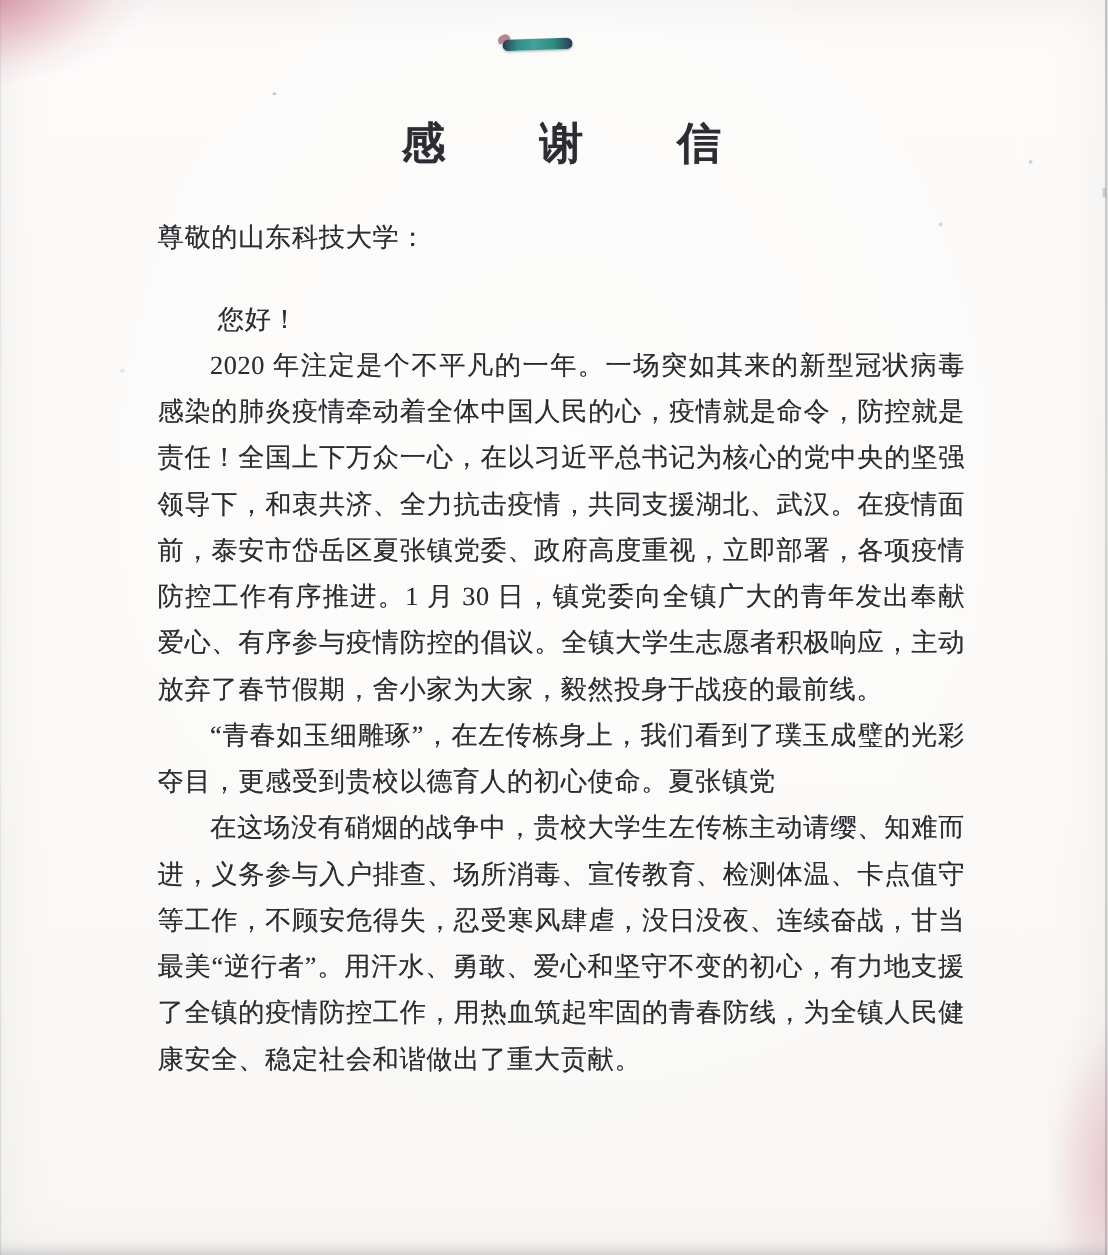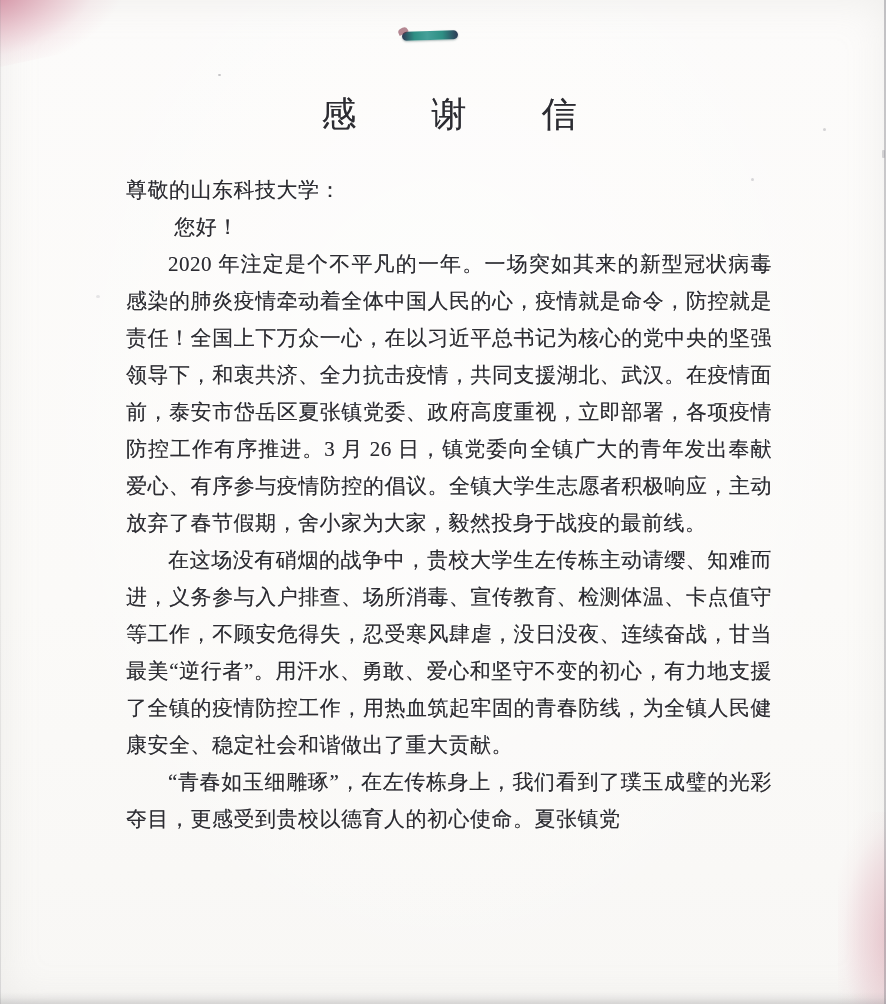--- a/index.html
+++ b/index.html
@@ -101,36 +101,36 @@
   .content {
     position: absolute;
     left: 126px; top: 94px;
     width: 646px;
     color: var(--ink, #2c2c32);
   }
   .title {
     margin: 0 0 36px 0;
     font-size: 35px;
     line-height: 42px;
-    font-weight: 400;
+    font-weight: 700;
     text-align: center;
     letter-spacing: 0.95em;
     padding-left: 0.95em;
     color: var(--ink, #2c2c32);
     text-shadow: 0 0 0.6px rgba(44,44,50,0.55);
   }
   .salutation, .greeting, .para {
     margin: 0;
     font-size: 21px;
     line-height: 37px;
     letter-spacing: 0.5px;
     text-align: justify;
     text-shadow: 0 0 0.5px rgba(44,44,50,0.5);
   }
-  .greeting { text-indent: 2.3em; }
+  .greeting { text-indent: 2.3em; margin-top: 28px; }
   .para { text-indent: 2em; }
 </style>
 </head>
 <body>
 
 <div class="page">
 
   <div class="smudge-top-left"></div>
   <div class="teal-mark"></div>
   <div class="smudge-bottom-right"></div>
@@ -142,21 +142,21 @@
   <div class="speck s3"></div>
   <div class="speck s4"></div>
   <div class="speck s5"></div>
 
   <div class="content">
     <h1 class="title">感 谢 信</h1>
     <p class="salutation">尊敬的山东科技大学：</p>
     <p class="greeting">您好！</p>
     <div class="body-paragraphs">
 
-        <p class="para">2020 年注定是个不平凡的一年。一场突如其来的新型冠状病毒感染的肺炎疫情牵动着全体中国人民的心，疫情就是命令，防控就是责任！全国上下万众一心，在以习近平总书记为核心的党中央的坚强领导下，和衷共济、全力抗击疫情，共同支援湖北、武汉。在疫情面前，泰安市岱岳区夏张镇党委、政府高度重视，立即部署，各项疫情防控工作有序推进。3 月 26 日，镇党委向全镇广大的青年发出奉献爱心、有序参与疫情防控的倡议。全镇大学生志愿者积极响应，主动放弃了春节假期，舍小家为大家，毅然投身于战疫的最前线。</p>
+        <p class="para">2020 年注定是个不平凡的一年。一场突如其来的新型冠状病毒感染的肺炎疫情牵动着全体中国人民的心，疫情就是命令，防控就是责任！全国上下万众一心，在以习近平总书记为核心的党中央的坚强领导下，和衷共济、全力抗击疫情，共同支援湖北、武汉。在疫情面前，泰安市岱岳区夏张镇党委、政府高度重视，立即部署，各项疫情防控工作有序推进。1 月 30 日，镇党委向全镇广大的青年发出奉献爱心、有序参与疫情防控的倡议。全镇大学生志愿者积极响应，主动放弃了春节假期，舍小家为大家，毅然投身于战疫的最前线。</p>
+
+        <p class="para">“青春如玉细雕琢”，在左传栋身上，我们看到了璞玉成璧的光彩夺目，更感受到贵校以德育人的初心使命。夏张镇党</p>
 
         <p class="para">在这场没有硝烟的战争中，贵校大学生左传栋主动请缨、知难而进，义务参与入户排查、场所消毒、宣传教育、检测体温、卡点值守等工作，不顾安危得失，忍受寒风肆虐，没日没夜、连续奋战，甘当最美“逆行者”。用汗水、勇敢、爱心和坚守不变的初心，有力地支援了全镇的疫情防控工作，用热血筑起牢固的青春防线，为全镇人民健康安全、稳定社会和谐做出了重大贡献。</p>
-
-        <p class="para">“青春如玉细雕琢”，在左传栋身上，我们看到了璞玉成璧的光彩夺目，更感受到贵校以德育人的初心使命。夏张镇党</p>
       </div>
   </div>
 
 </div>
 
 </body></html>

